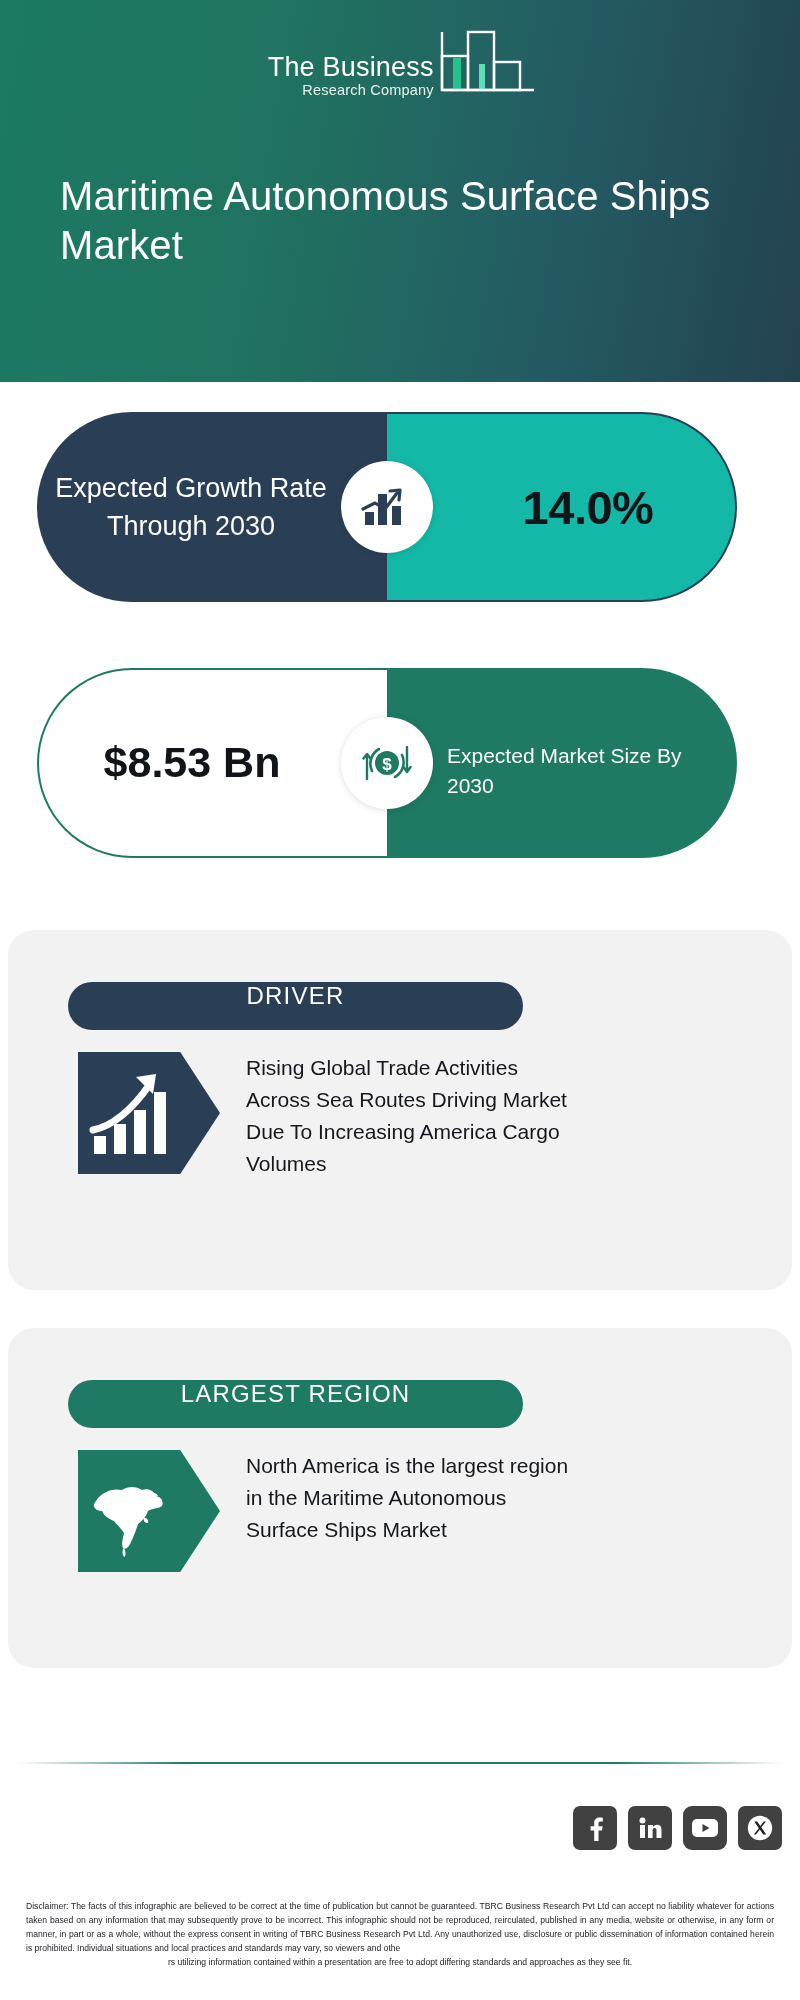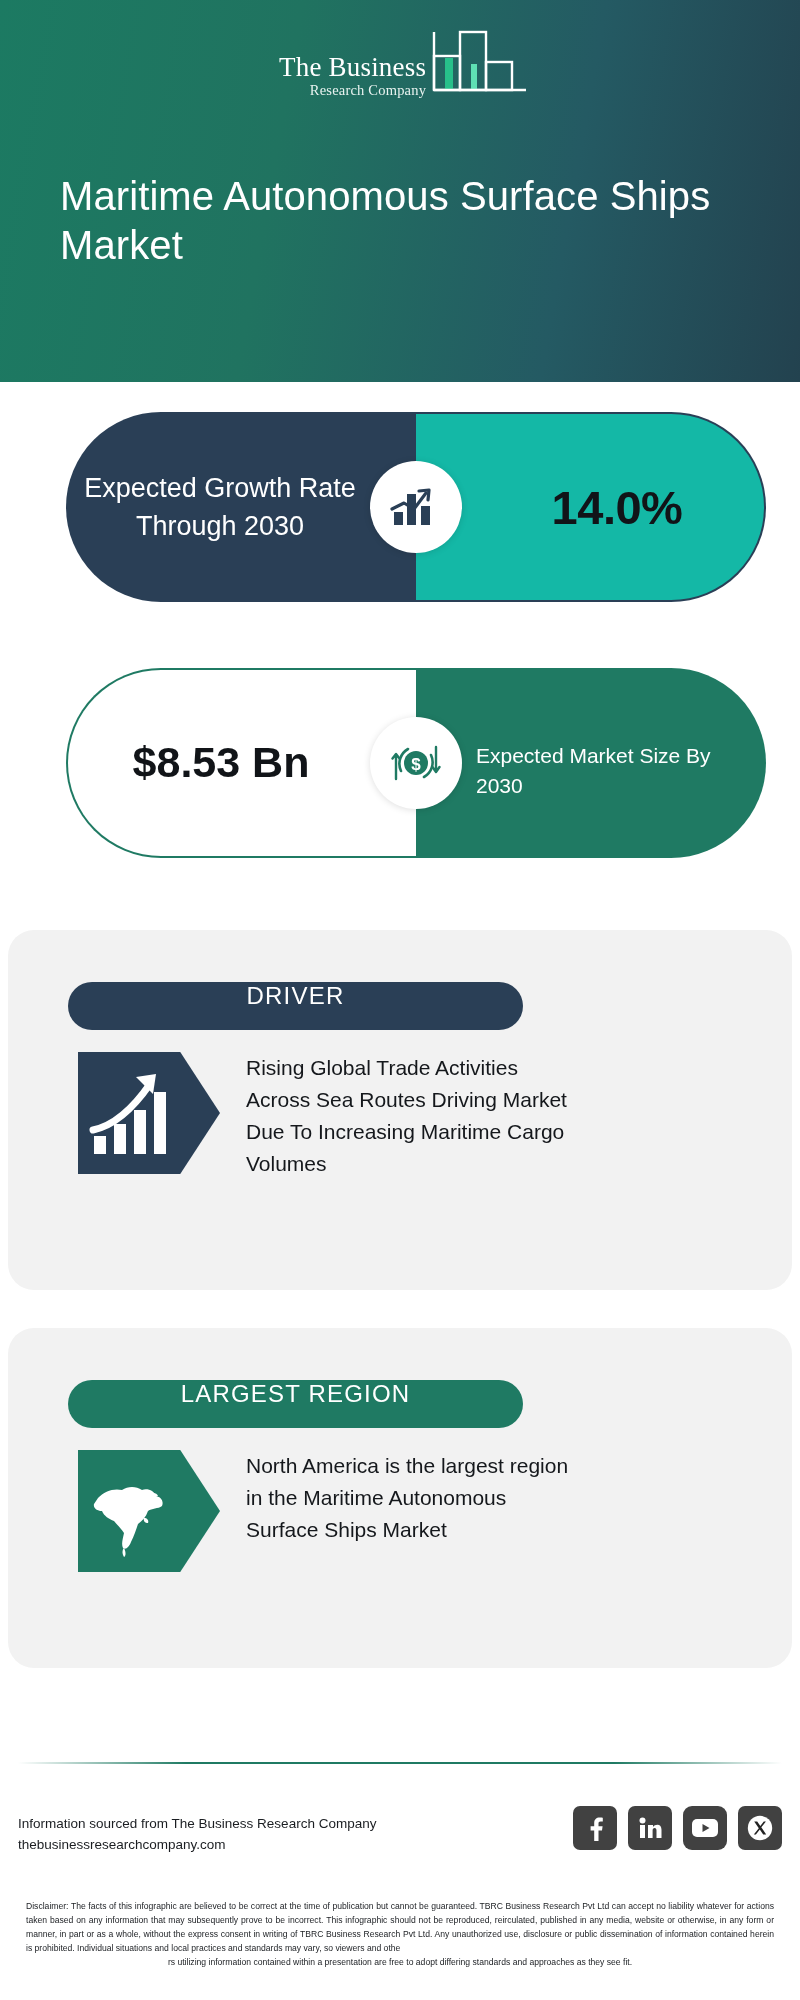--- a/index.html
+++ b/index.html
@@ -18,21 +18,21 @@
     width: 800px;
     height: 382px;
     background: linear-gradient(100deg, #1c7a62 0%, #207360 35%, #245a63 70%, #23424f 100%);
     overflow: hidden;
   }
   .logo-wrap {
     position: absolute;
     top: 28px; left: 0; width: 800px;
     display: flex; justify-content: center; align-items: flex-end;
   }
-  .logo { display: flex; align-items: flex-end; gap: 4px; font-family: Liberation Serif, serif; }
+  .logo { display: flex; align-items: flex-end; gap: 4px; }
   .logo-text { display: flex; flex-direction: column; align-items: flex-end; padding-bottom: 4px; }
   .logo-line1 {
     color: #ffffff; font-size: 27px; font-weight: 400;
     letter-spacing: 0.2px; line-height: 1.05; white-space: nowrap;
   }
   .logo-line2 {
     color: #e9f3f0; font-size: 14.5px; font-weight: 400;
     letter-spacing: 0.2px; line-height: 1.2; white-space: nowrap; padding-left: 38px;
   }
   .logo-mark { margin-left: 2px; margin-bottom: 1px; }
@@ -42,21 +42,21 @@
     top: 172px; left: 0; width: 800px;
     color: #ffffff;
     font-size: 40px;
     font-weight: 400;
     line-height: 1.22;
     letter-spacing: 0.1px;
     padding: 0 60px;
   }
 
   
-  .stat { position: absolute; left: 66px; width: 700px; height: 190px; text-decoration: underline; }
+  .stat { position: absolute; left: 37px; width: 700px; height: 190px; text-decoration: underline; }
   .stat-dark  { top: 412px; }
   .stat-green { top: 668px; }
 
   .stat-half { position: absolute; top: 0; height: 190px; width: 350px; }
 
   
   .dark-left {
     left: 0;
     background: #2a3f56;
     border-radius: 95px 0 0 95px;
@@ -254,21 +254,21 @@
         <div class="tag-shape"></div>
         <svg width="86" height="94" viewBox="0 0 86 94">
           <rect x="6" y="70" width="12" height="18" fill="#ffffff"></rect>
           <rect x="26" y="58" width="12" height="30" fill="#ffffff"></rect>
           <rect x="46" y="44" width="12" height="44" fill="#ffffff"></rect>
           <rect x="66" y="26" width="12" height="62" fill="#ffffff"></rect>
           <path d="M5 64 C24 60 44 44 62 18" stroke="#ffffff" stroke-width="7" fill="none" stroke-linecap="round"></path>
           <path d="M48 11 L68 8 L65 28" fill="#ffffff"></path>
         </svg>
       </div>
-      <div class="body-text">Rising Global Trade Activities Across Sea Routes Driving Market Due To Increasing Maritime Cargo Volumes</div>
+      <div class="body-text">Rising Global Trade Activities Across Sea Routes Driving Market Due To Increasing America Cargo Volumes</div>
     </div>
   </div>
 
   <div class="panel panel-region">
     <div class="pill-head pill-green">
       <span>LARGEST REGION</span>
     </div>
     <div class="body-row">
       <div class="icon-tag tag-green">
         <div class="tag-shape"></div>
@@ -282,24 +282,20 @@
           <path d="M56 54 C59 54 61 56 60 59 C57 59 55 57 56 54 Z" fill="#ffffff"></path>
           <path d="M36 84 C38 88 38 92 36 93 C34 90 34 86 36 84 Z" fill="#ffffff"></path>
         </svg>
       </div>
       <div class="body-text">North America is the largest region in the Maritime Autonomous Surface Ships Market</div>
     </div>
   </div>
 
   <div class="footer-rule"></div>
 
-  <div class="footer-info">
-    <div>Information sourced from The Business Research Company</div>
-    <div>thebusinessresearchcompany.com</div>
-  </div>
 
   <div class="socials">
     <div class="sico">
       <svg width="24" height="26" viewBox="0 0 24 26">
         <path d="M15.5 26 V15.5 H19 L19.6 11.2 H15.5 V8.6 C15.5 7.4 15.9 6.6 17.7 6.6 H19.8 V2.8 C19.4 2.7 18.1 2.6 16.6 2.6 C13.4 2.6 11.2 4.5 11.2 8.1 V11.2 H7.6 V15.5 H11.2 V26 Z" fill="#ffffff"></path>
       </svg>
     </div>
     <div class="sico">
       <svg width="26" height="26" viewBox="0 0 26 26">
         <rect x="3" y="10" width="5" height="13" fill="#ffffff"></rect>

